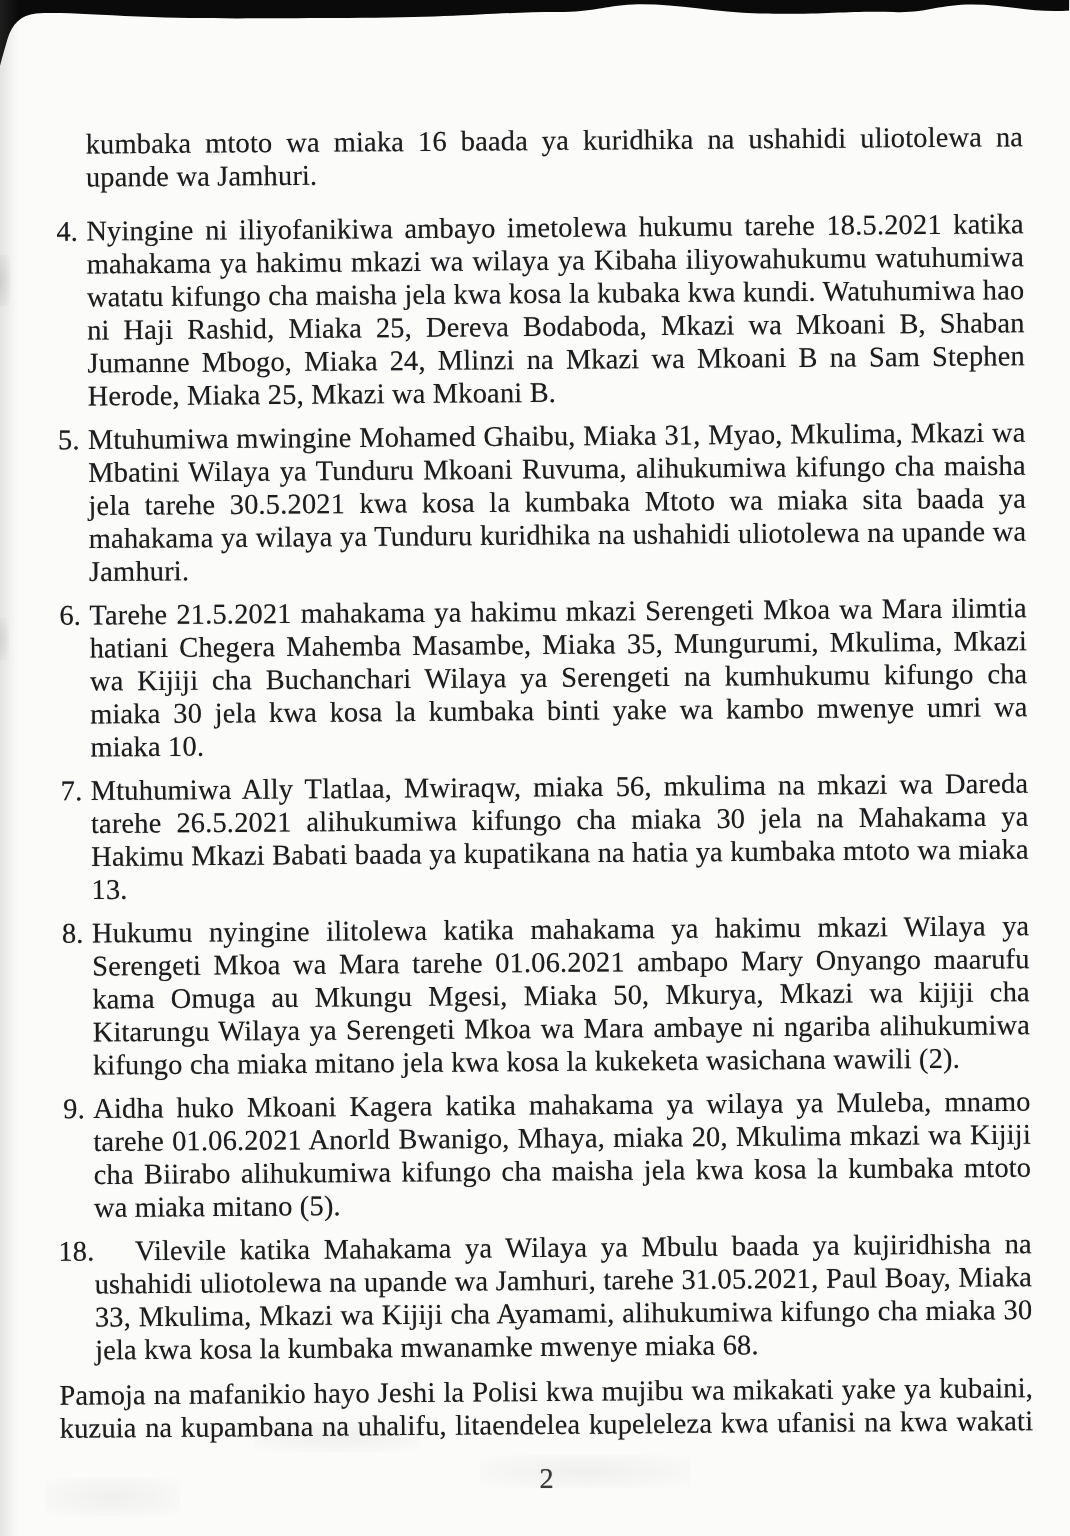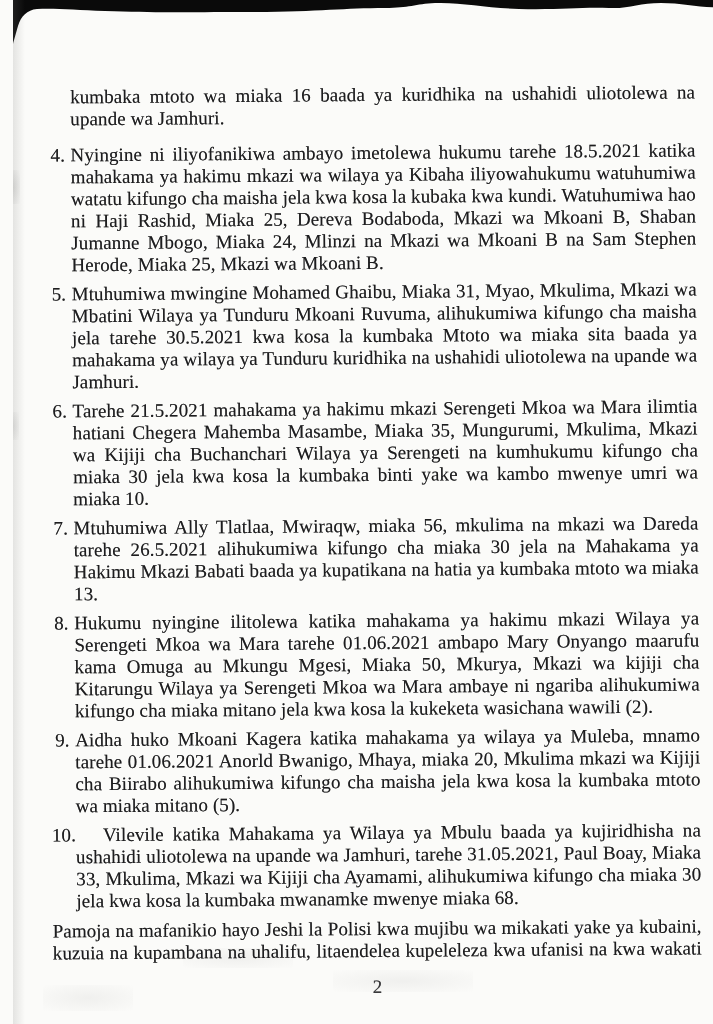--- a/index.html
+++ b/index.html
@@ -12,21 +12,20 @@
   body{
     width:713px;height:1024px;
     background:var(--paper);
     overflow:hidden;
     position:relative;
     font-family:"Liberation Serif","DejaVu Serif",serif;
   }
   .page{
     position:absolute;inset:0;
     background:var(--paper);
-    margin-left:13px;
   }
   
   .scan-top{
     position:absolute;top:0;left:0;width:713px;height:50px;
     pointer-events:none;
   }
   
   .left-shade{
     position:absolute;top:0;left:0;bottom:0;width:12px;
     background:linear-gradient(to right, rgba(120,120,118,0.18), rgba(120,120,118,0.0));
@@ -124,21 +123,21 @@
       <span class="num">8.</span>
       <span class="txt">Hukumu nyingine ilitolewa katika mahakama ya hakimu mkazi Wilaya ya Serengeti Mkoa wa Mara tarehe 01.06.2021 ambapo Mary Onyango maarufu kama Omuga au Mkungu Mgesi, Miaka 50, Mkurya, Mkazi wa kijiji cha Kitarungu Wilaya ya Serengeti Mkoa wa Mara ambaye ni ngariba alihukumiwa kifungo cha miaka mitano jela kwa kosa la kukeketa wasichana wawili (2).</span>
     </div>
 
     <div class="item">
       <span class="num">9.</span>
       <span class="txt">Aidha huko Mkoani Kagera katika mahakama ya wilaya ya Muleba, mnamo tarehe 01.06.2021 Anorld Bwanigo, Mhaya, miaka 20, Mkulima mkazi wa Kijiji cha Biirabo alihukumiwa kifungo cha maisha jela kwa kosa la kumbaka mtoto wa miaka mitano (5).</span>
     </div>
 
     <div class="item wide-num">
-      <span class="num">10.</span>
+      <span class="num">18.</span>
       <span class="txt">Vilevile katika Mahakama ya Wilaya ya Mbulu baada ya kujiridhisha na ushahidi uliotolewa na upande wa Jamhuri, tarehe 31.05.2021, Paul Boay, Miaka 33, Mkulima, Mkazi wa Kijiji cha Ayamami, alihukumiwa kifungo cha miaka 30 jela kwa kosa la kumbaka mwanamke mwenye miaka 68.</span>
     </div>
 
     <p class="para closing">Pamoja na mafanikio hayo Jeshi la Polisi kwa mujibu wa mikakati yake ya kubaini, kuzuia na kupambana na uhalifu, litaendelea kupeleleza kwa ufanisi na kwa wakati</p>
 
     <div class="pagenum">2</div>
 
   </div>
 </div>
 

